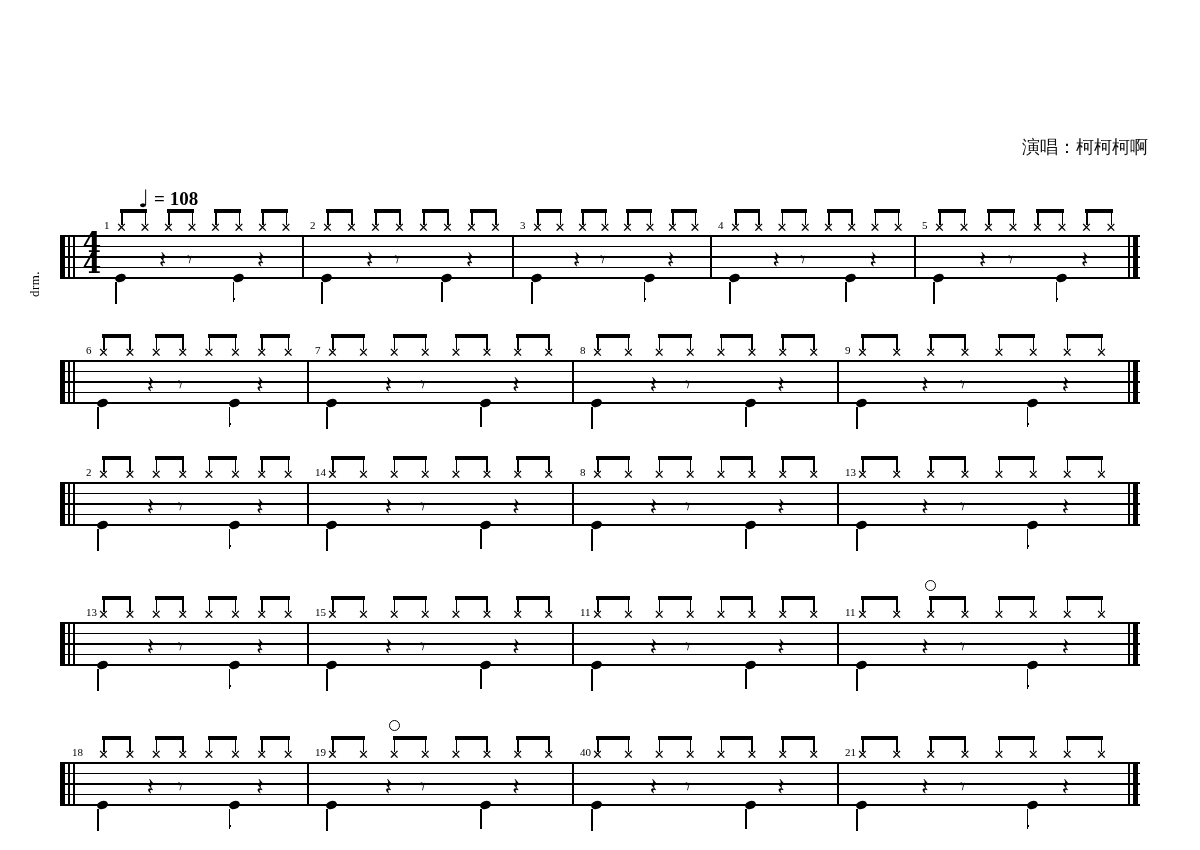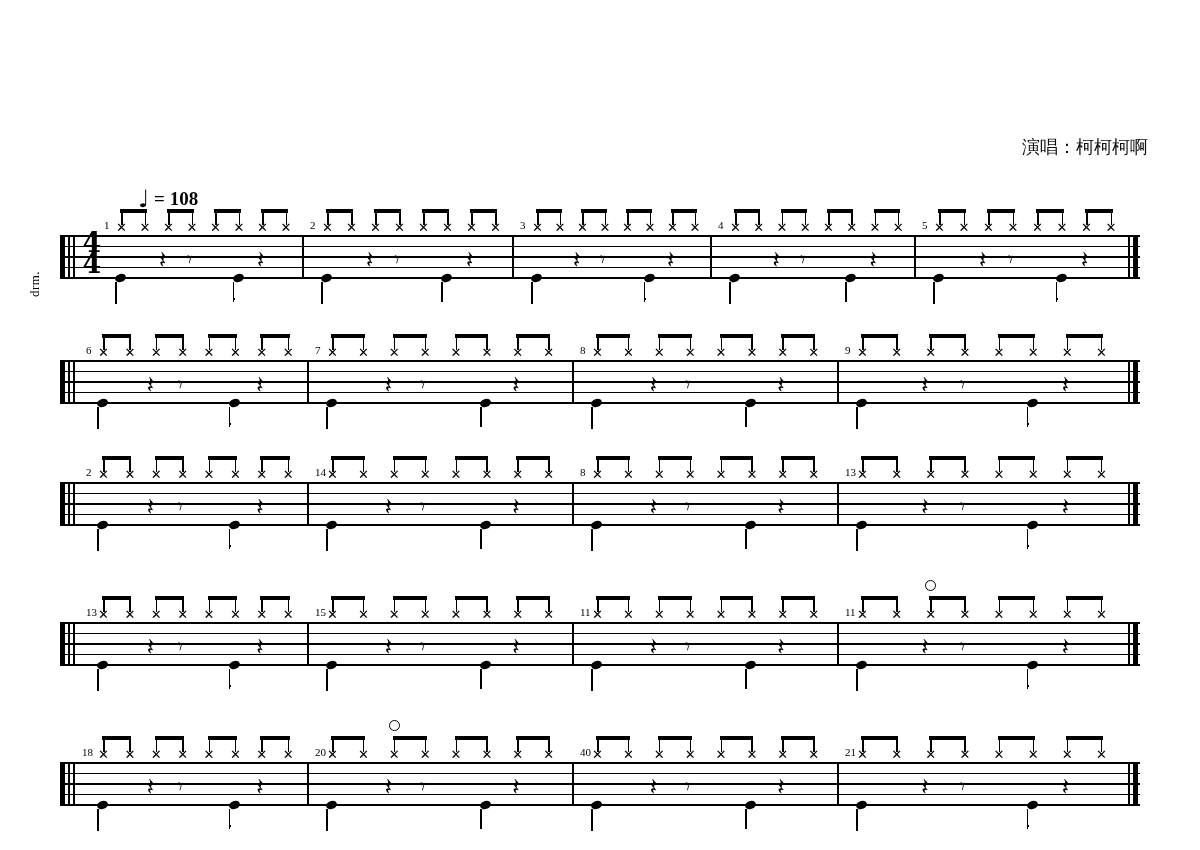--- a/index.html
+++ b/index.html
@@ -756,22 +756,22 @@
           <div class="line" style="top: 10.5px;"></div>
           <div class="line" style="top: 21px;"></div>
           <div class="line" style="top: 31.5px;"></div>
           <div class="line" style="top: 42px;"></div>
           <div class="thickbar" style="left: 0px;"></div>
           <div class="barline" style="left: 8px;"></div>
           <div class="barline" style="left: 13px;"></div>
           <div class="barline" style="left: 1068px;"></div>
           <div class="thickbar" style="left: 1073px;"></div>
         </div>
-        <div class="measnum" style="left: 22px; top: -16px;">18</div>
-        <div class="measnum" style="left: 255px; top: -16px;">20</div>
+        <div class="measnum" style="left: 12px; top: -16px;">18</div>
+        <div class="measnum" style="left: 255px; top: -16px;">19</div>
         <div class="barline" style="left: 247px; top: 0px;"></div>
         <div class="measnum" style="left: 520px; top: -16px;">40</div>
         <div class="barline" style="left: 512px; top: 0px;"></div>
         <div class="measnum" style="left: 785px; top: -16px;">21</div>
         <div class="barline" style="left: 777px; top: 0px;"></div>
         <div class="xh" style="left: 38px; top: -12px;">✕</div>
         <div class="stem" style="left: 43px; top: -22px; height: 12px;"></div>
         <div class="xh" style="left: 64.375px; top: -12px;">✕</div>
         <div class="stem" style="left: 69.375px; top: -22px; height: 12px;"></div>
         <div class="xh" style="left: 90.75px; top: -12px;">✕</div>

